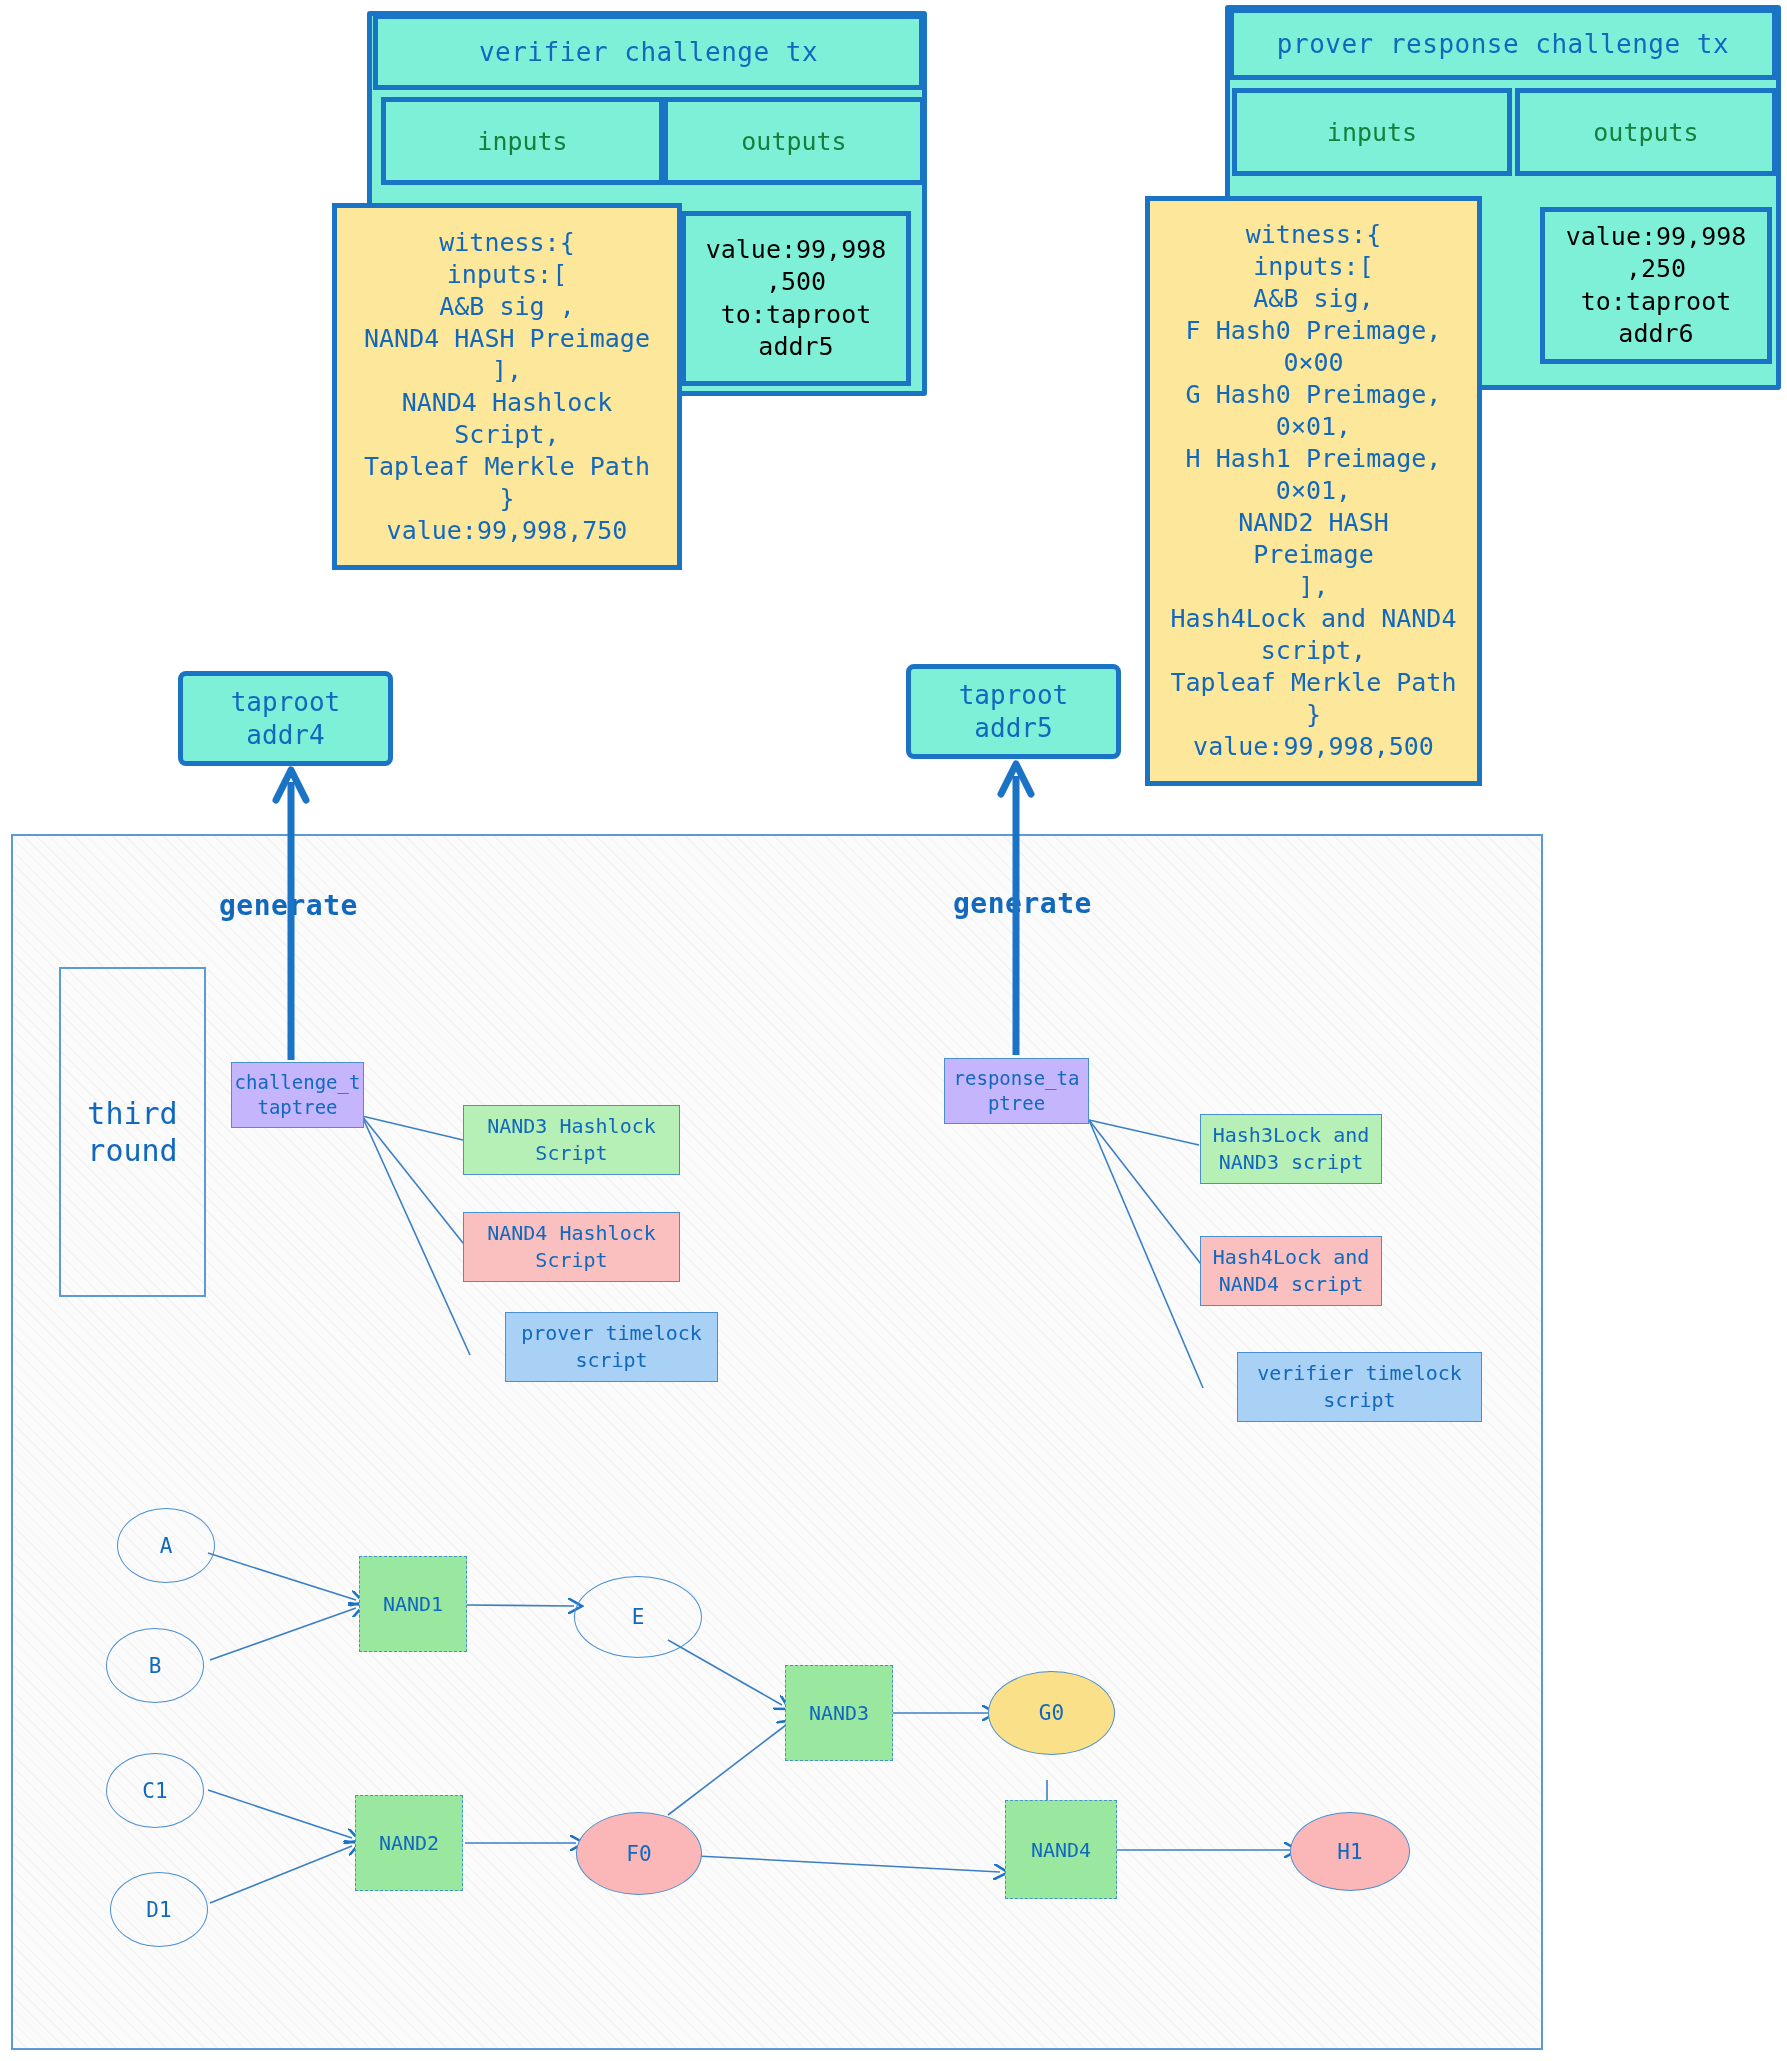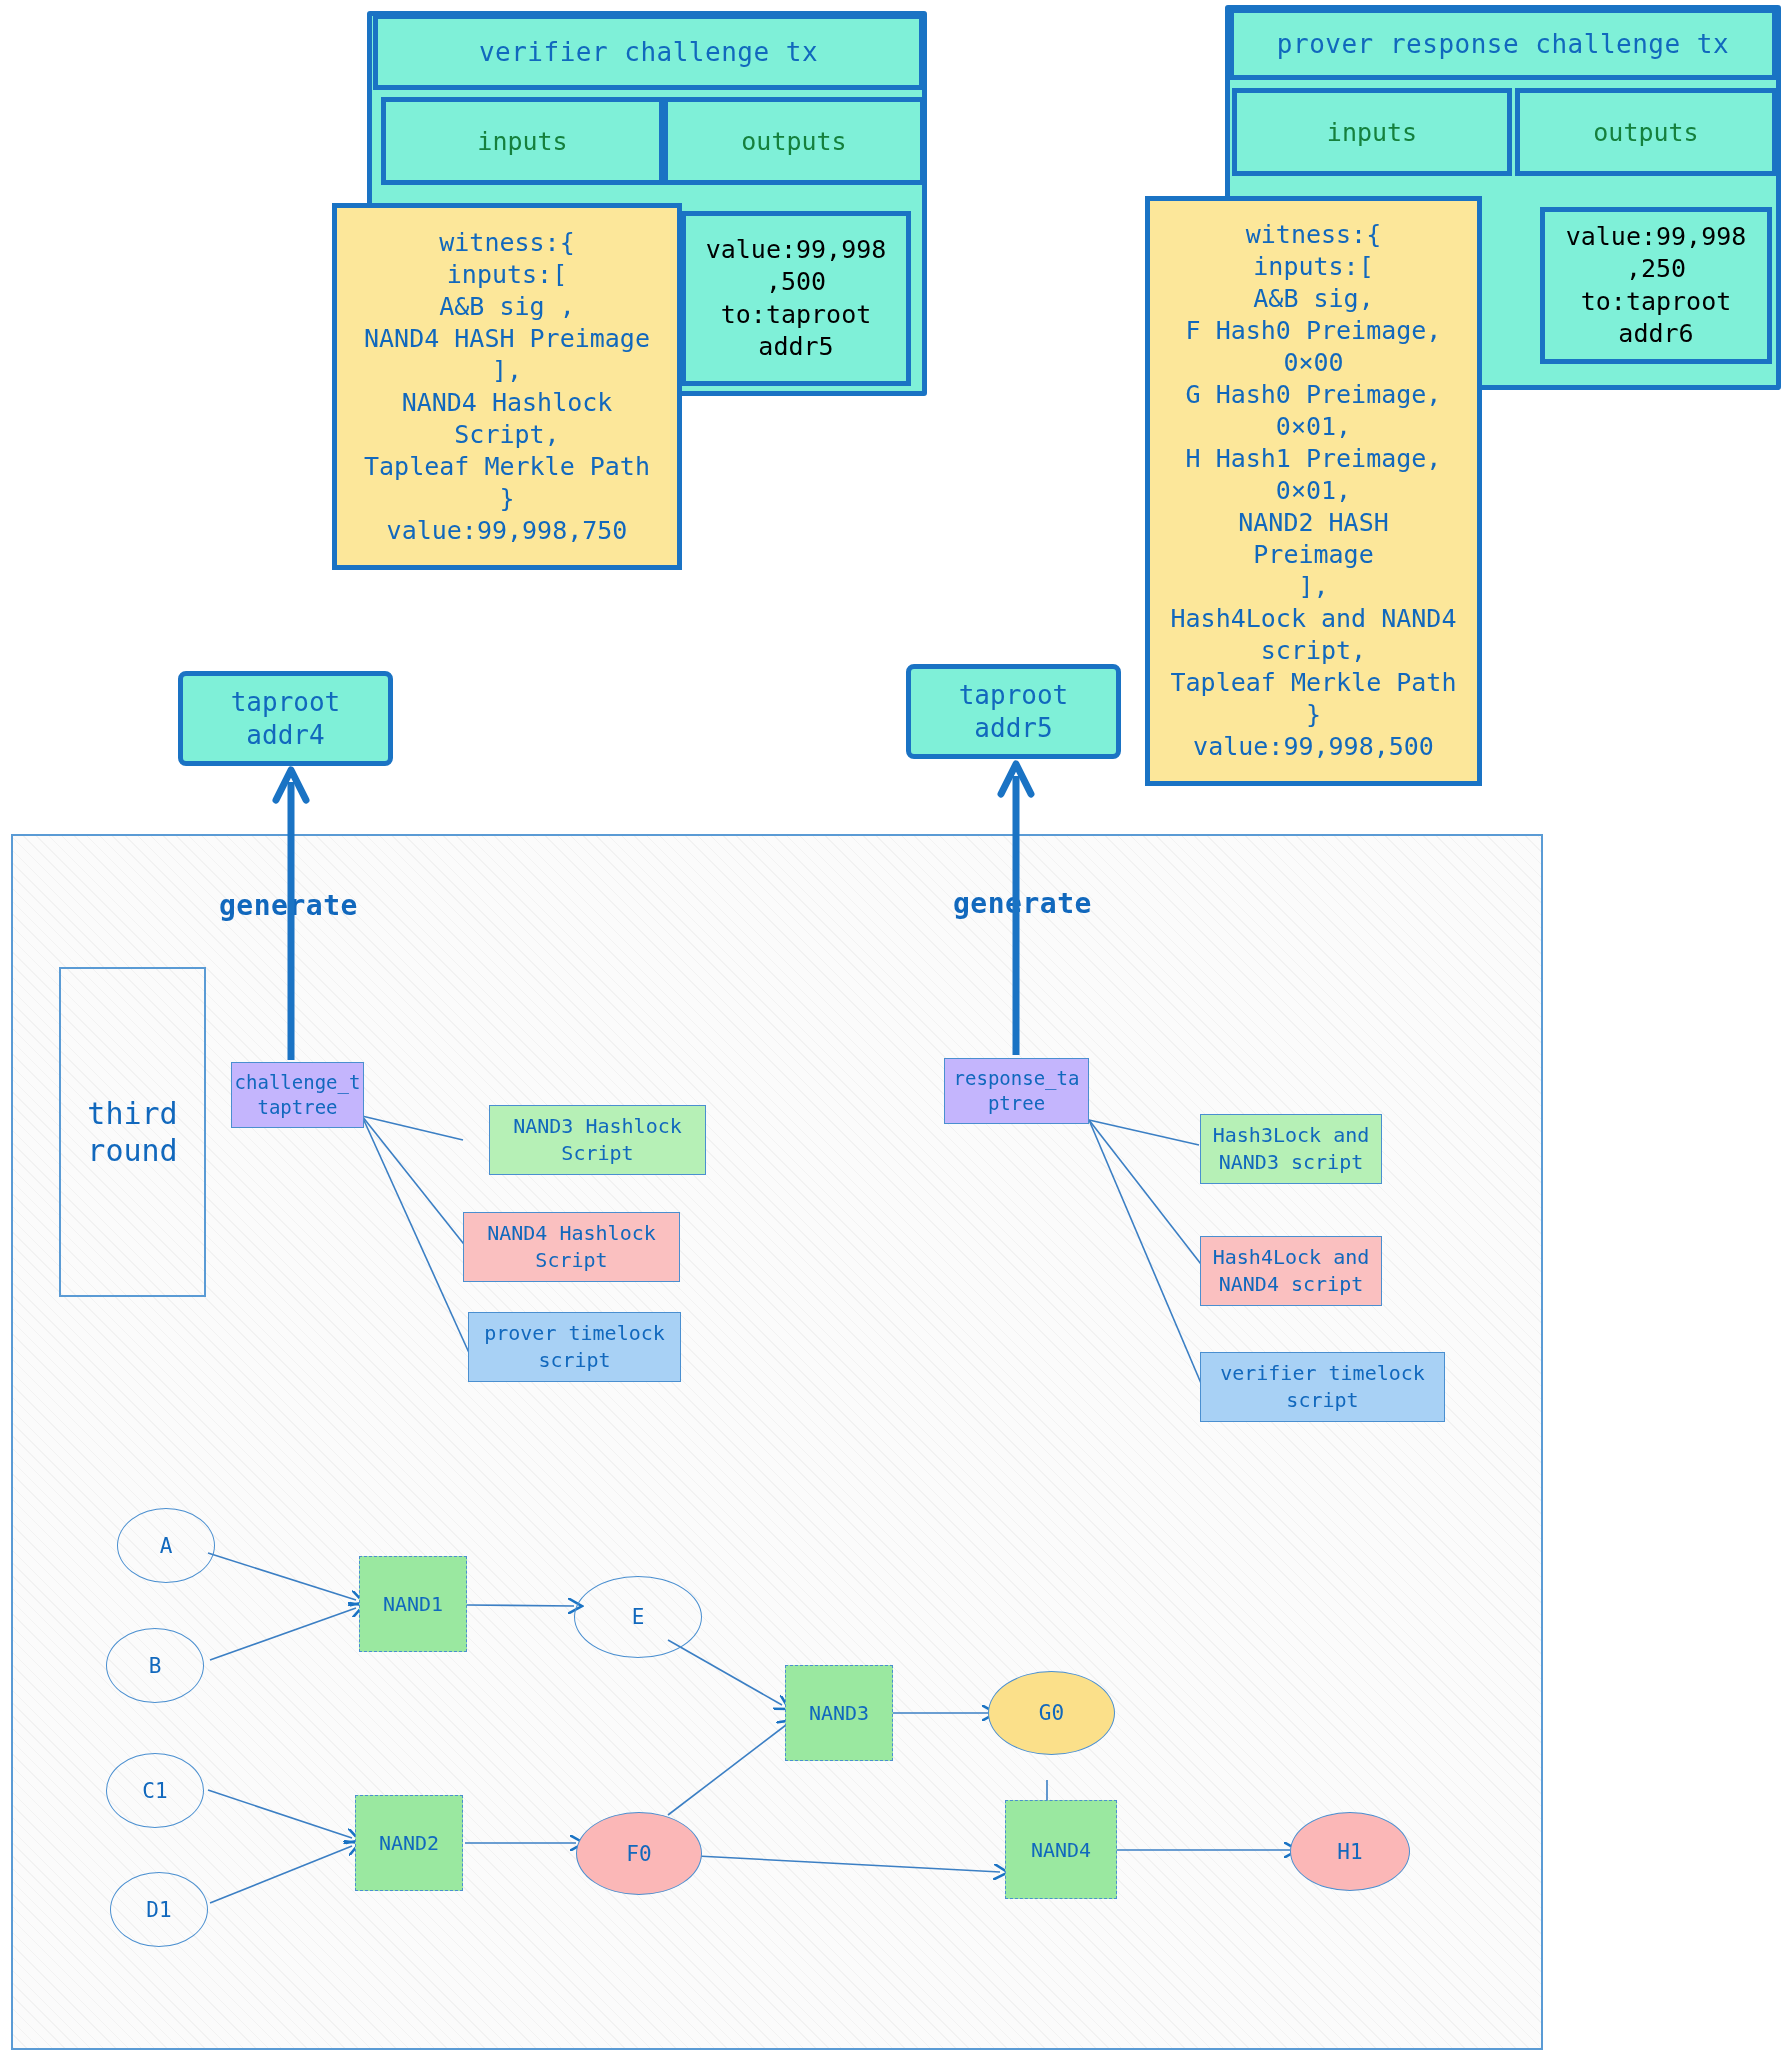--- a/index.html
+++ b/index.html
@@ -78,20 +78,21 @@
     background:#fac0c0;border:1px solid #4a8fd0;
     display:flex;align-items:center;justify-content:center;
     text-align:center;line-height:1.35;font-size:20px;color:#1168bd;
     white-space:pre-line;
   }
   .leaf-blue{
     background:#a8d1f5;border:1px solid #4a8fd0;
     display:flex;align-items:center;justify-content:center;
     text-align:center;line-height:1.35;font-size:20px;color:#1168bd;
     white-space:pre-line;
+    margin-left:37px;
   }
 
   .genlabel{
     font-size:28px;color:#1168bd;font-weight:bold;letter-spacing:.5px;
   }
 
   
   .circ-rect{
     background:#9ae8a0;border:1px dashed #4a8fd0;
     display:flex;align-items:center;justify-content:center;
@@ -211,21 +212,21 @@
     <line x1="893" y1="1713" x2="988" y2="1713"></line>
     <line x1="1047" y1="1780" x2="1047" y2="1827"></line>
     <line x1="678" y1="1855" x2="1000" y2="1872"></line>
     <line x1="1117" y1="1850" x2="1290" y2="1850"></line>
   </g>
 </svg>
 
 <div class="abs node-green" style="left:231px;top:1062px;width:133px;height:66px;">challenge_t
 taptree</div>
 
-<div class="abs leaf-green" style="left:463px;top:1105px;width:217px;height:70px;margin-left:26px;">NAND3 Hashlock
+<div class="abs leaf-green" style="left:463px;top:1105px;width:217px;height:70px;">NAND3 Hashlock
 Script</div>
 
 <div class="abs leaf-red" style="left:463px;top:1212px;width:217px;height:70px;">NAND4 Hashlock
 Script</div>
 
 <div class="abs leaf-blue" style="left:468px;top:1312px;width:213px;height:70px;">prover timelock
 script</div>
 
 <div class="abs node-green" style="left:944px;top:1058px;width:145px;height:66px;">response_ta
 ptree</div>

